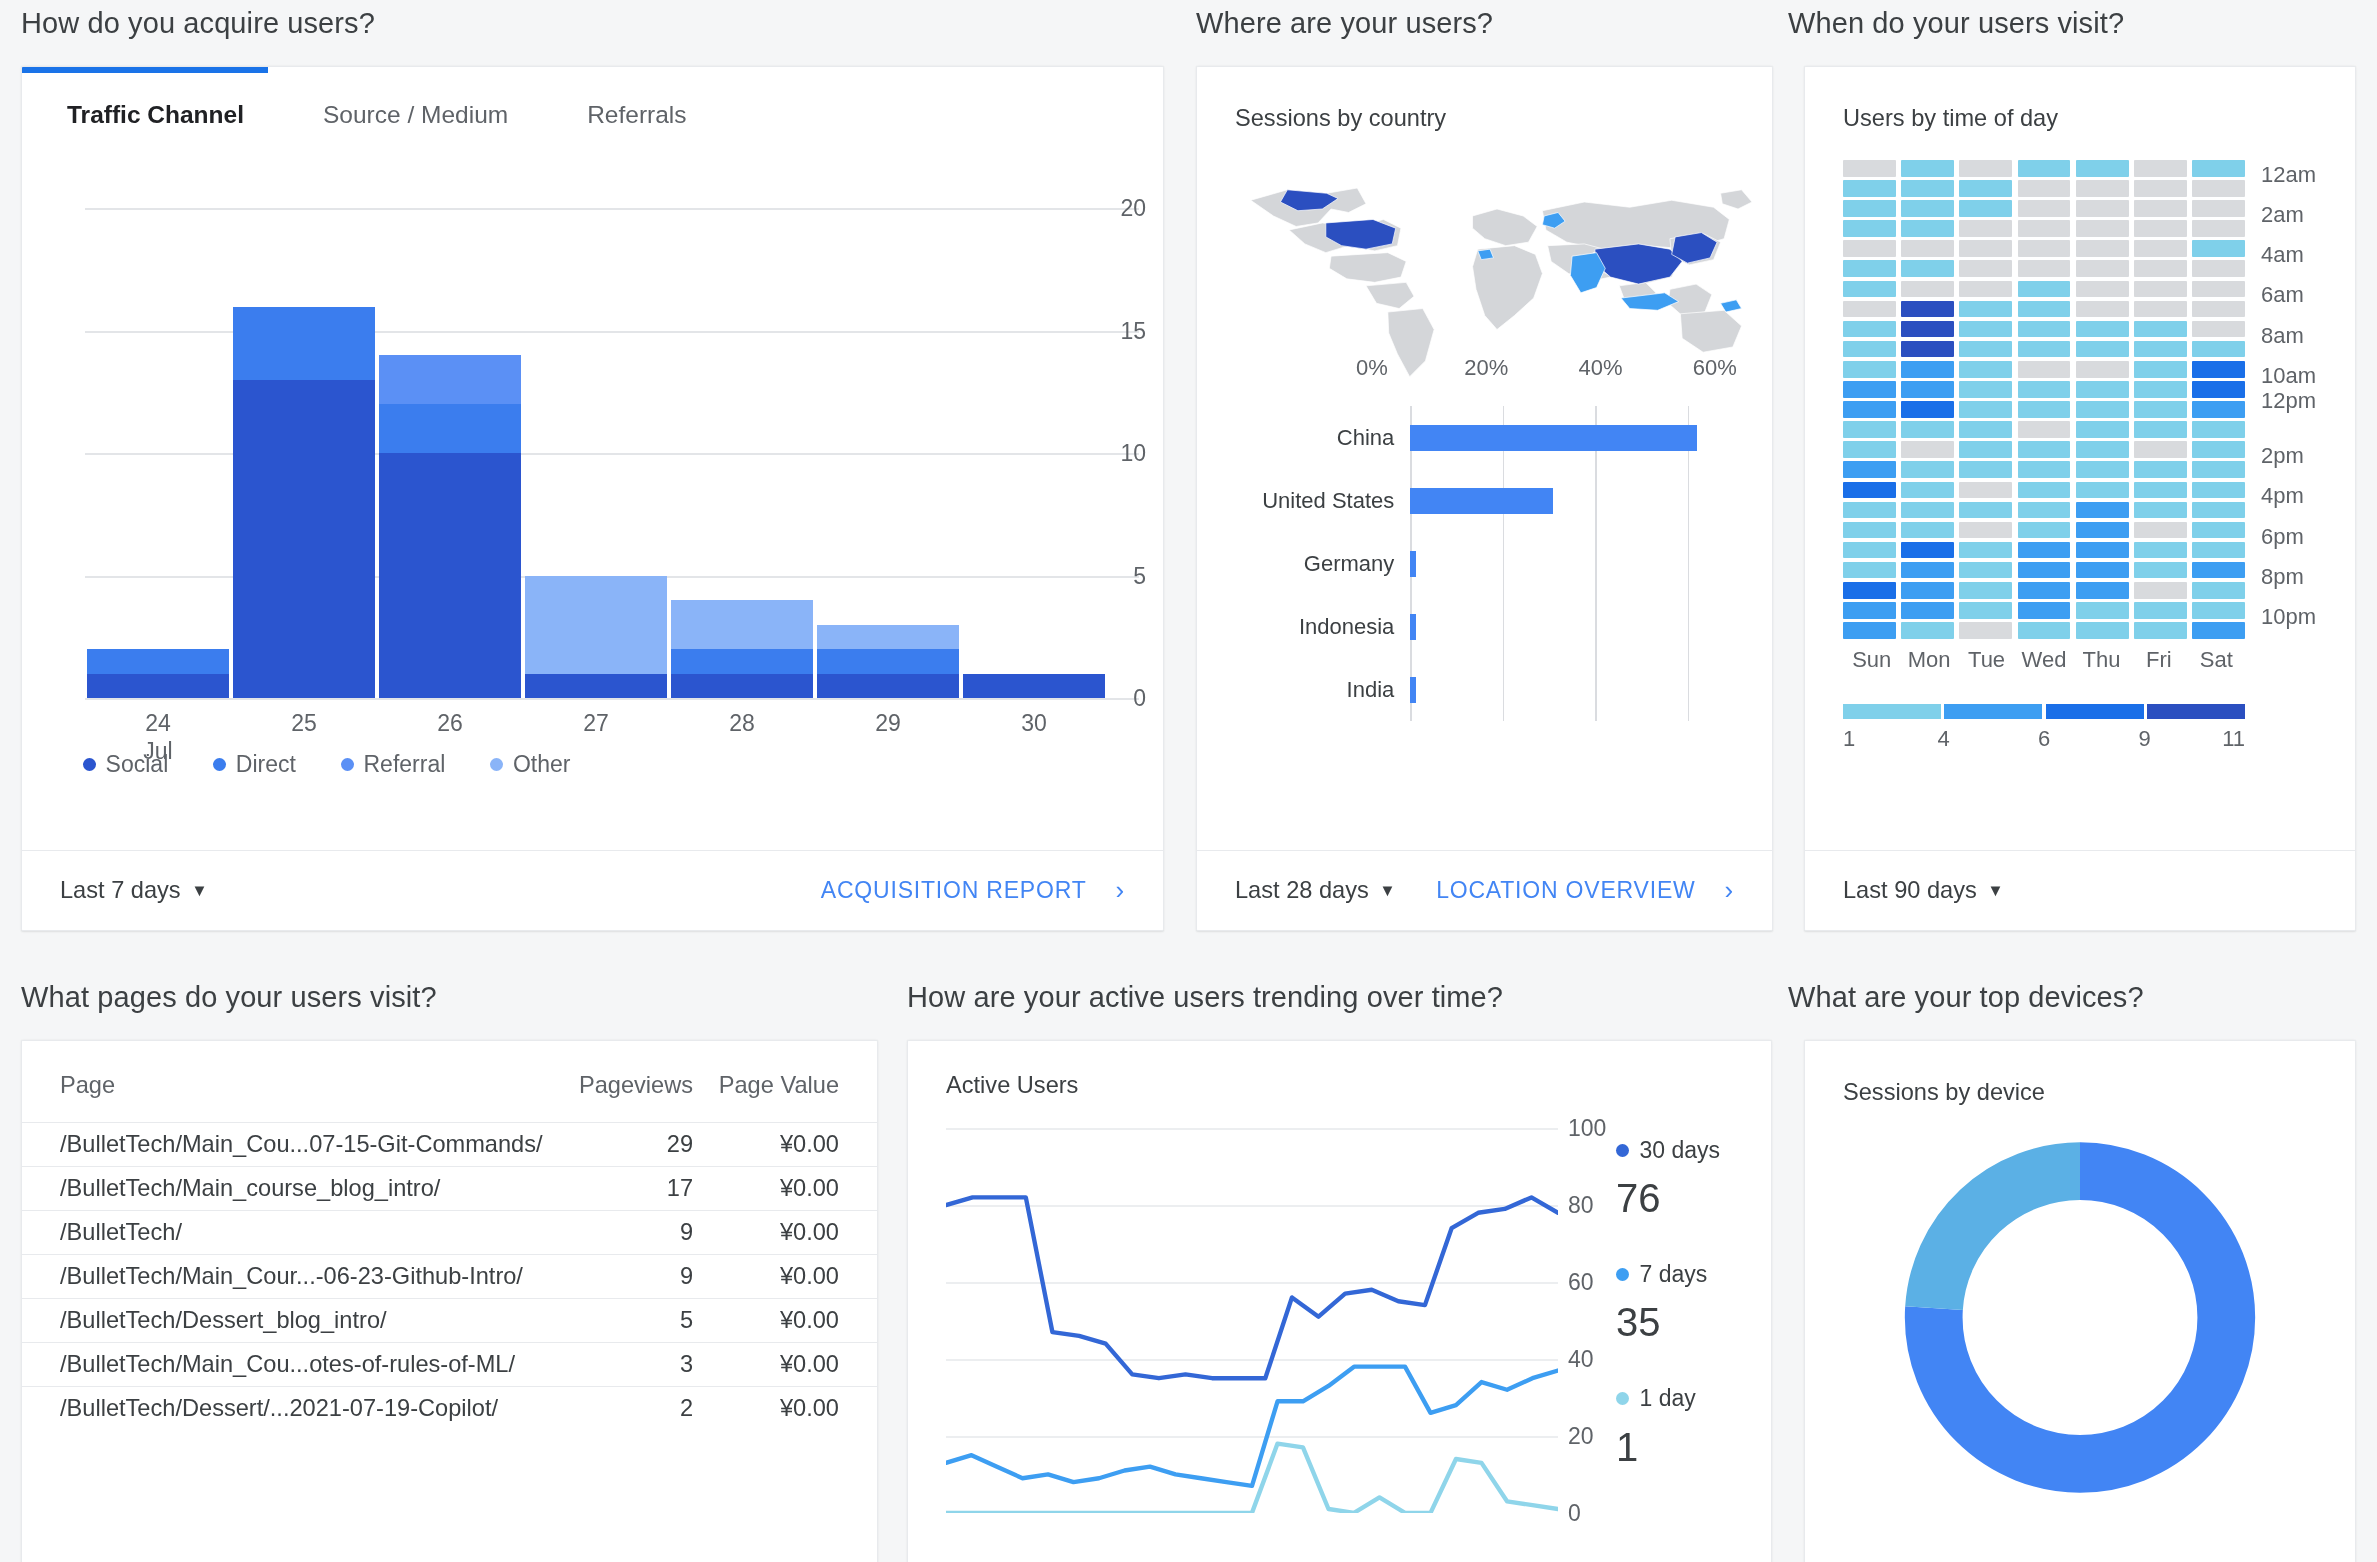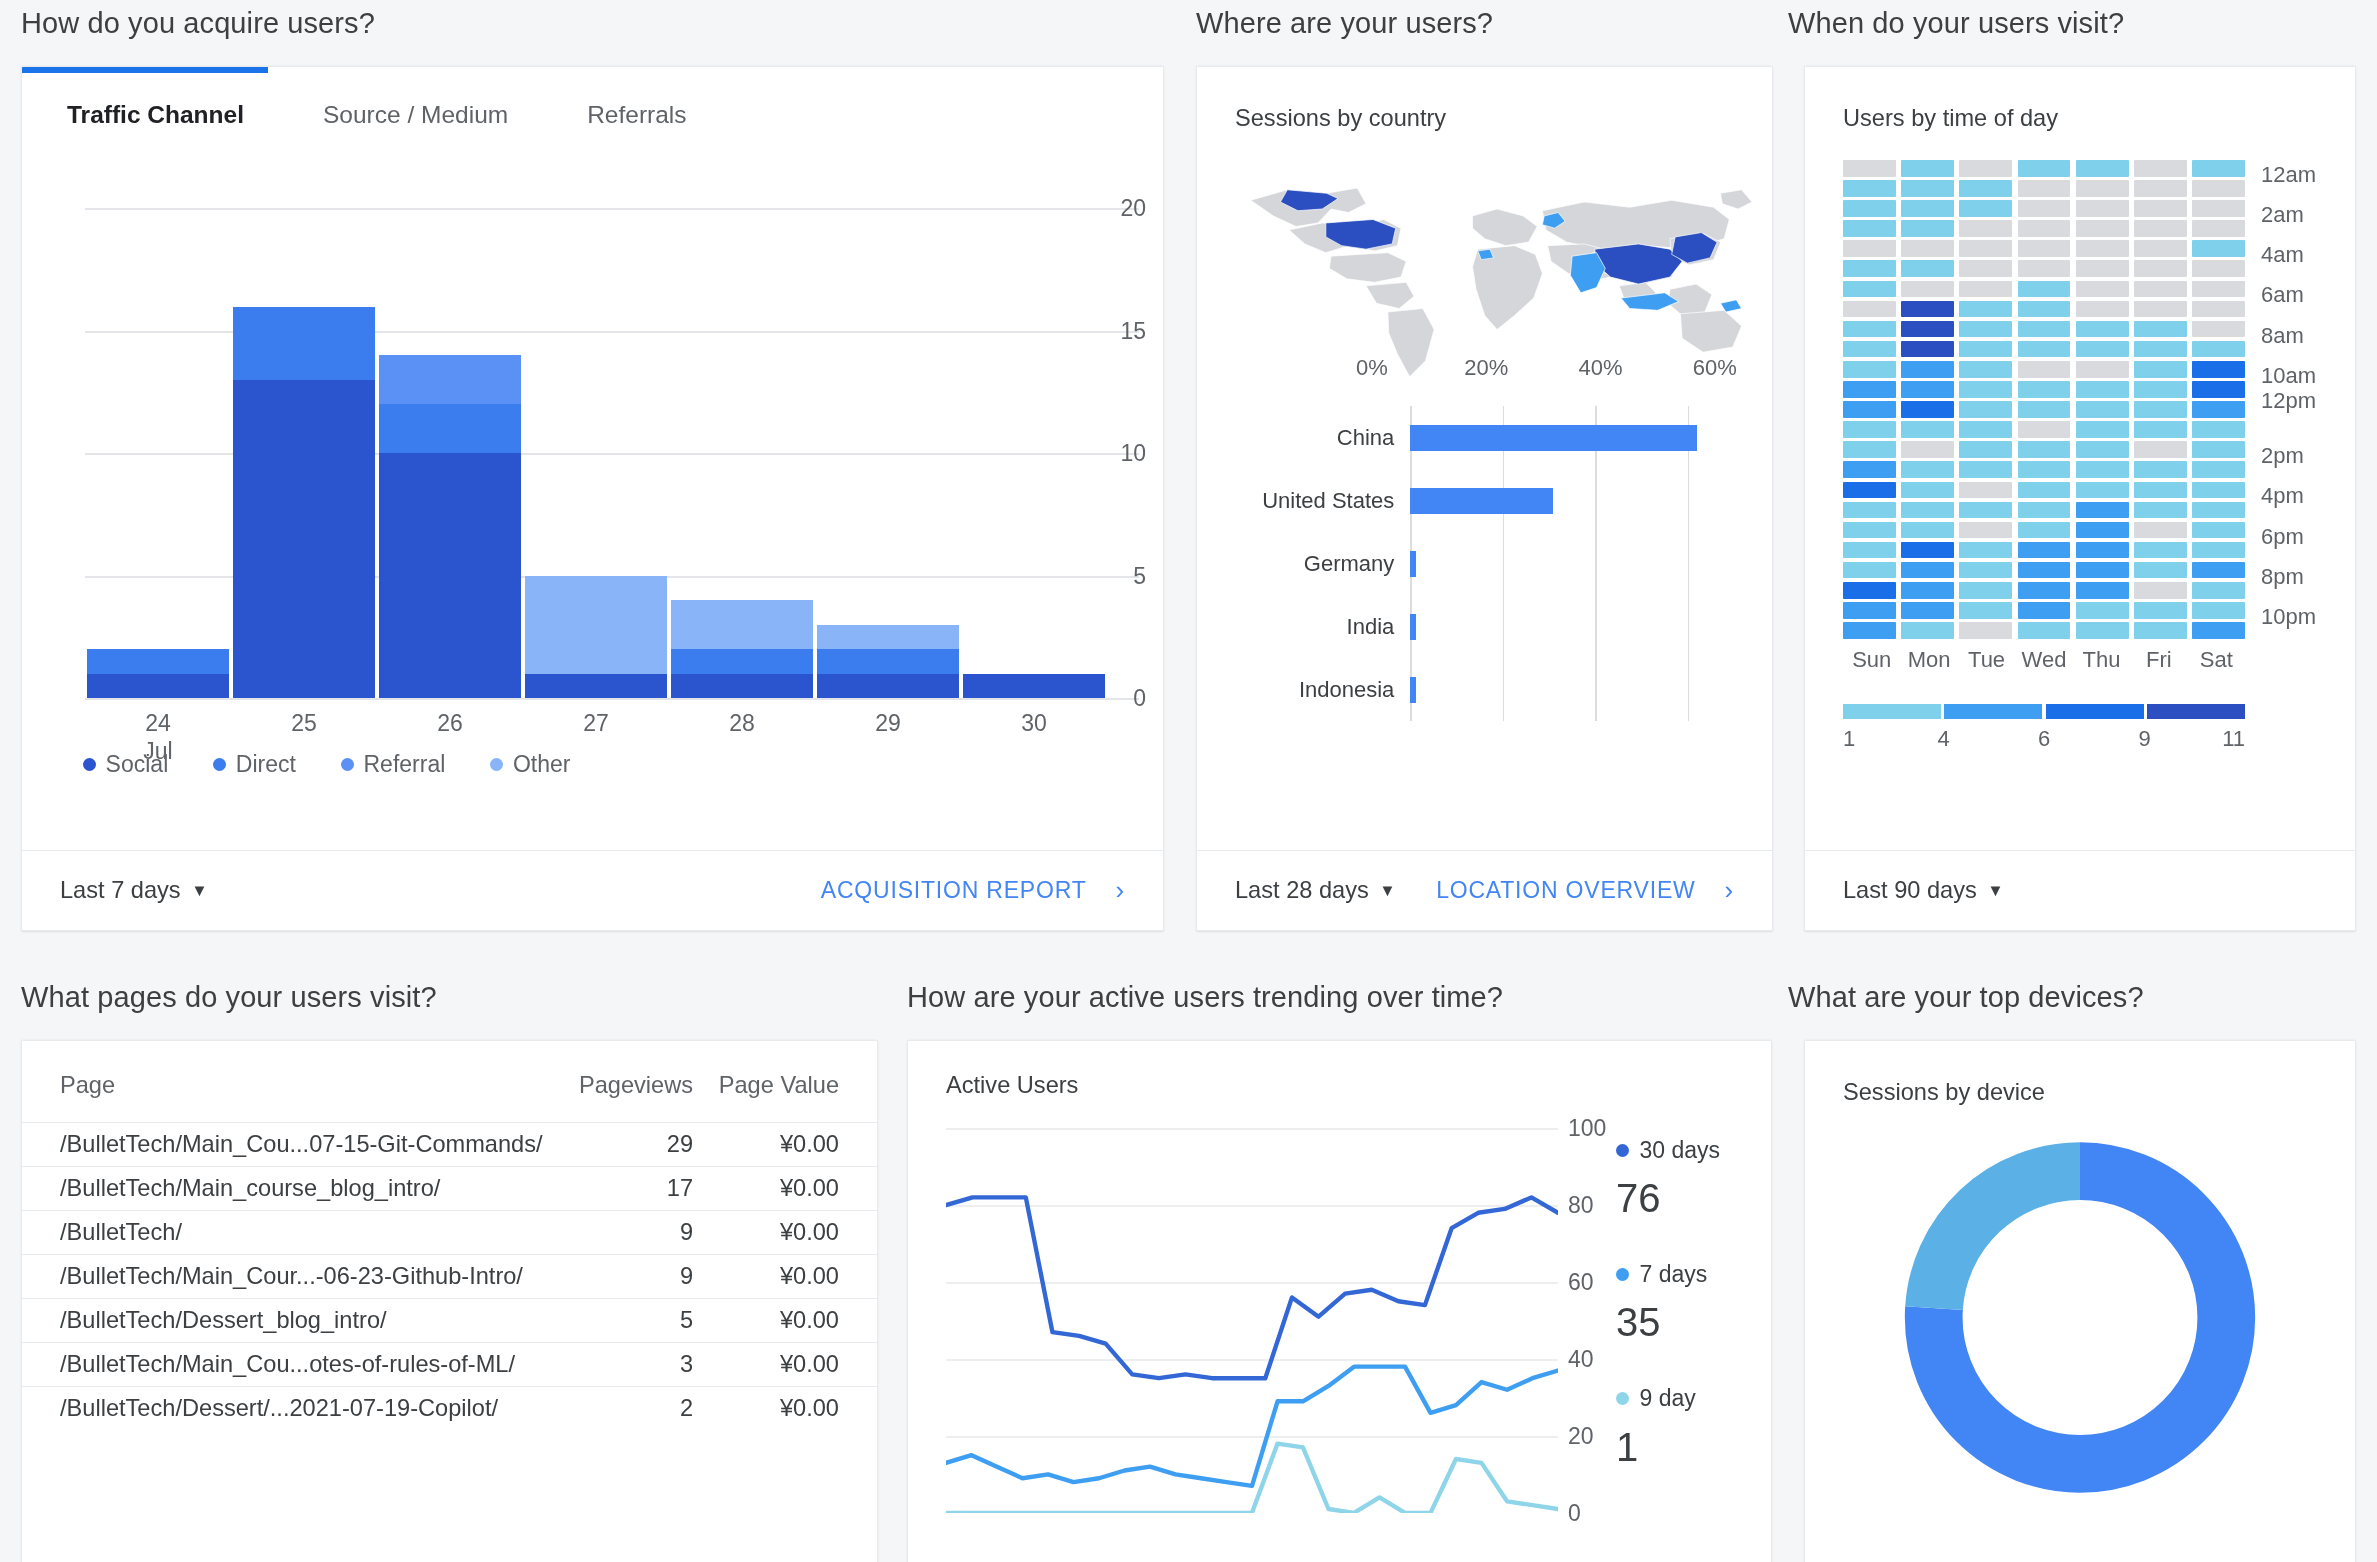--- a/index.html
+++ b/index.html
@@ -301,31 +301,31 @@
             <div class="hlabel">Germany</div>
             <div class="htrack">
               <div class="vgrid" style="left: 0%;"></div>
               <div class="vgrid" style="left: 28.5714%;"></div>
               <div class="vgrid" style="left: 57.1429%;"></div>
               <div class="vgrid" style="left: 85.7143%;"></div>
               <div class="hbar" style="width: 1.71429%;"></div>
             </div>
           </div>
           <div class="hrow">
-            <div class="hlabel">India</div>
+            <div class="hlabel">Indonesia</div>
             <div class="htrack">
               <div class="vgrid" style="left: 0%;"></div>
               <div class="vgrid" style="left: 28.5714%;"></div>
               <div class="vgrid" style="left: 57.1429%;"></div>
               <div class="vgrid" style="left: 85.7143%;"></div>
               <div class="hbar" style="width: 1.71429%;"></div>
             </div>
           </div>
           <div class="hrow">
-            <div class="hlabel">Indonesia</div>
+            <div class="hlabel">India</div>
             <div class="htrack">
               <div class="vgrid" style="left: 0%;"></div>
               <div class="vgrid" style="left: 28.5714%;"></div>
               <div class="vgrid" style="left: 57.1429%;"></div>
               <div class="vgrid" style="left: 85.7143%;"></div>
               <div class="hbar" style="width: 1.71429%;"></div>
             </div>
           </div>
         </div>
       <div class="haxis" id="geo-axis">
@@ -648,21 +648,21 @@
           <div class="au-item">
             <div class="hdr">
               <span class="dot" style="background: rgb(61, 158, 242);"></span>
               <span>7 days</span>
             </div>
             <div class="val">35</div>
           </div>
           <div class="au-item">
             <div class="hdr">
               <span class="dot" style="background: rgb(143, 213, 234);"></span>
-              <span>9 day</span>
+              <span>1 day</span>
             </div>
             <div class="val">1</div>
           </div>
         </div>
     </div>
   </div>
 
   <div class="card" id="devices">
     <div class="pad">
       <div class="card-title">Sessions by device</div>

